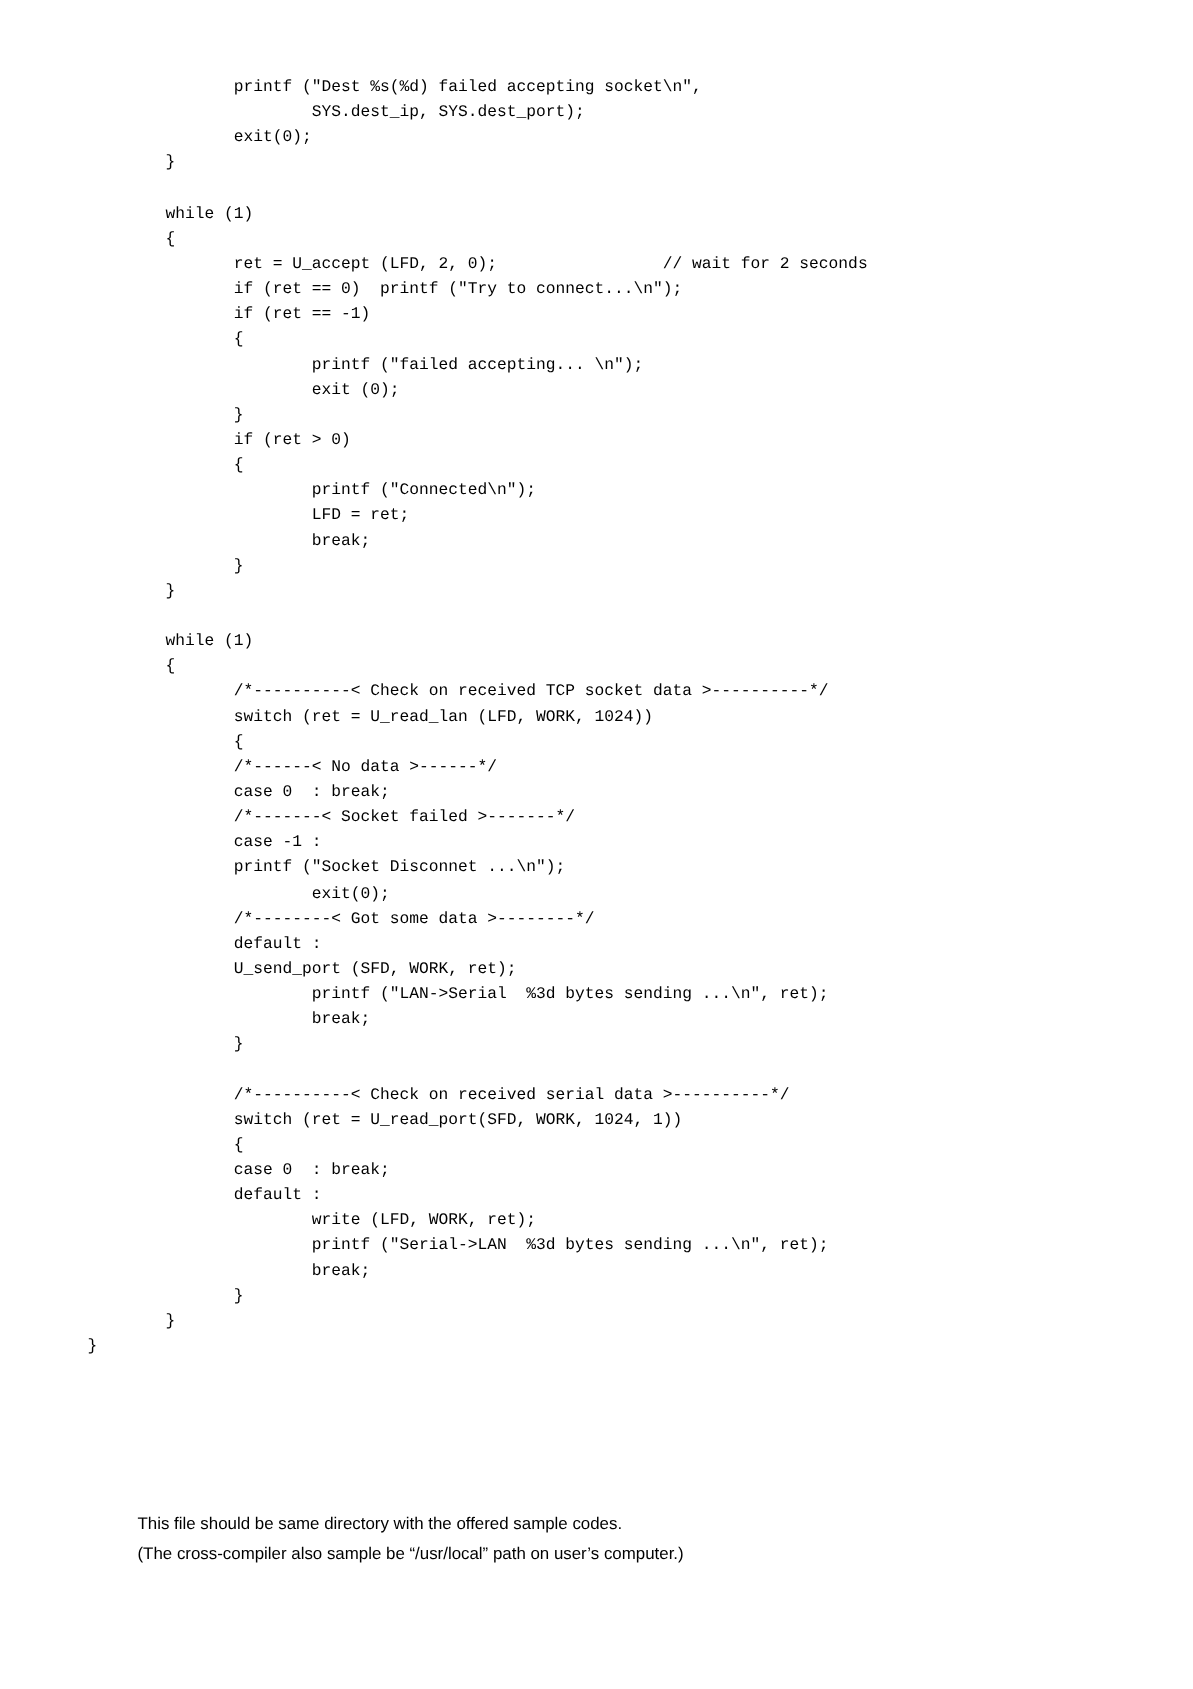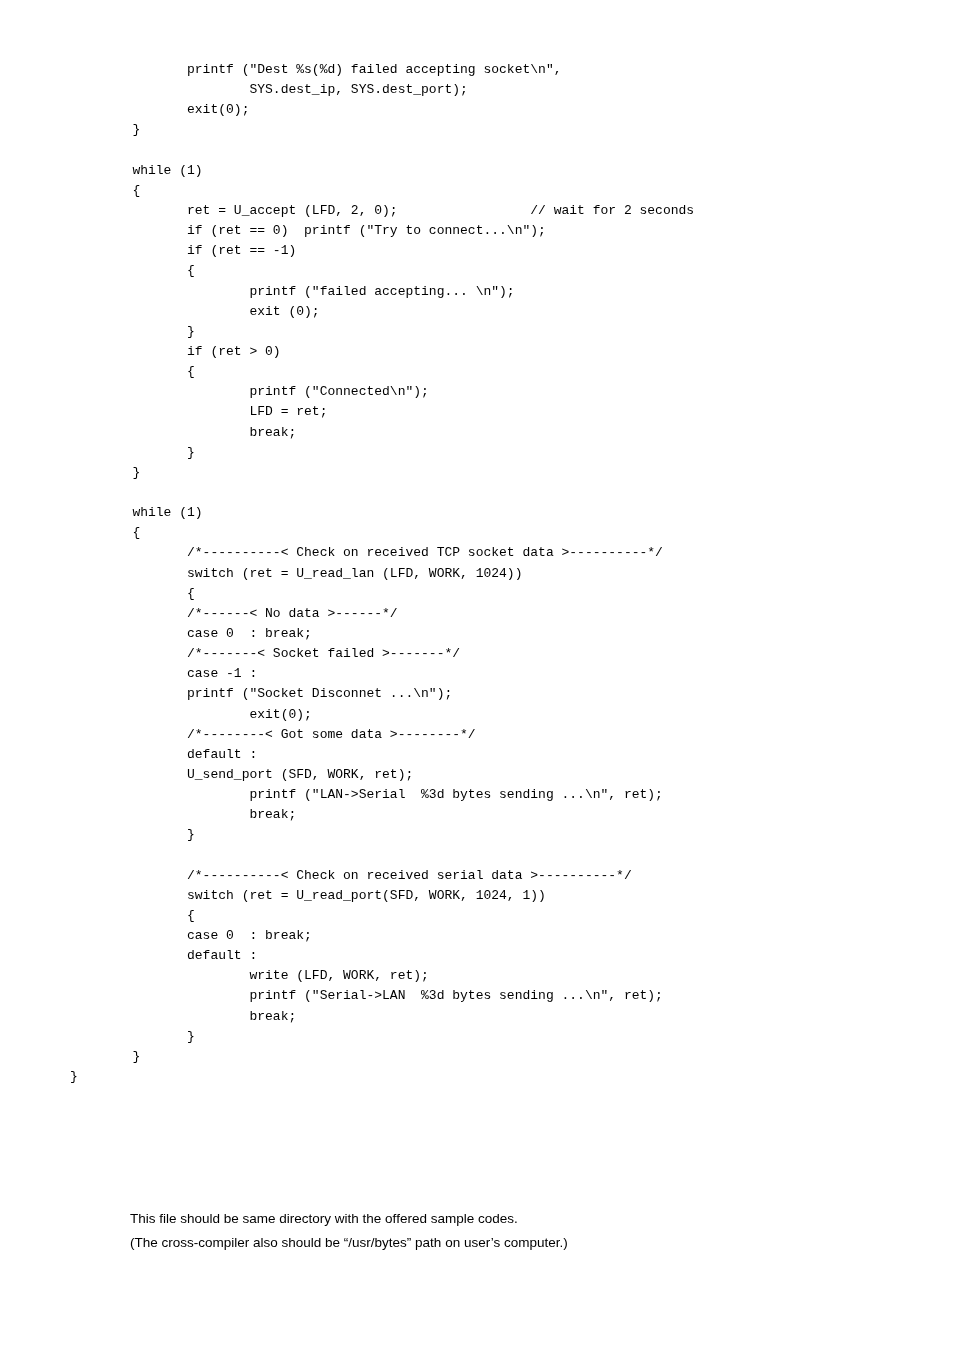--- a/index.html
+++ b/index.html
@@ -18,21 +18,21 @@
     font-family: "Courier New", Courier, monospace;
     font-size: 13px;
     line-height: 1.55;
     white-space: pre;
     margin: 0 0 120px 0;
     color: #000000;
   }
   .paragraph {
     font-size: 13.5px;
     line-height: 1.8;
-    margin-left: 60px;
+    margin-left: 40px;
     color: #000000;
   }
 </style>
 </head>
 <body>
 
 <pre>               printf ("Dest %s(%d) failed accepting socket\n",
                        SYS.dest_ip, SYS.dest_port);
                exit(0);
         }
@@ -78,13 +78,13 @@
                case 0  : break;
                default :
                        write (LFD, WORK, ret);
                        printf ("Serial-&gt;LAN  %3d bytes sending ...\n", ret);
                        break;
                }
         }
 }</pre>
 
 <div class="paragraph">This file should be same directory with the offered sample codes.</div>
-<div class="paragraph">(The cross-compiler also should be “/usr/bytes” path on user’s computer.)</div>
+<div class="paragraph">(The cross-compiler also sample be “/usr/local” path on user’s computer.)</div>
 
 </body></html>

